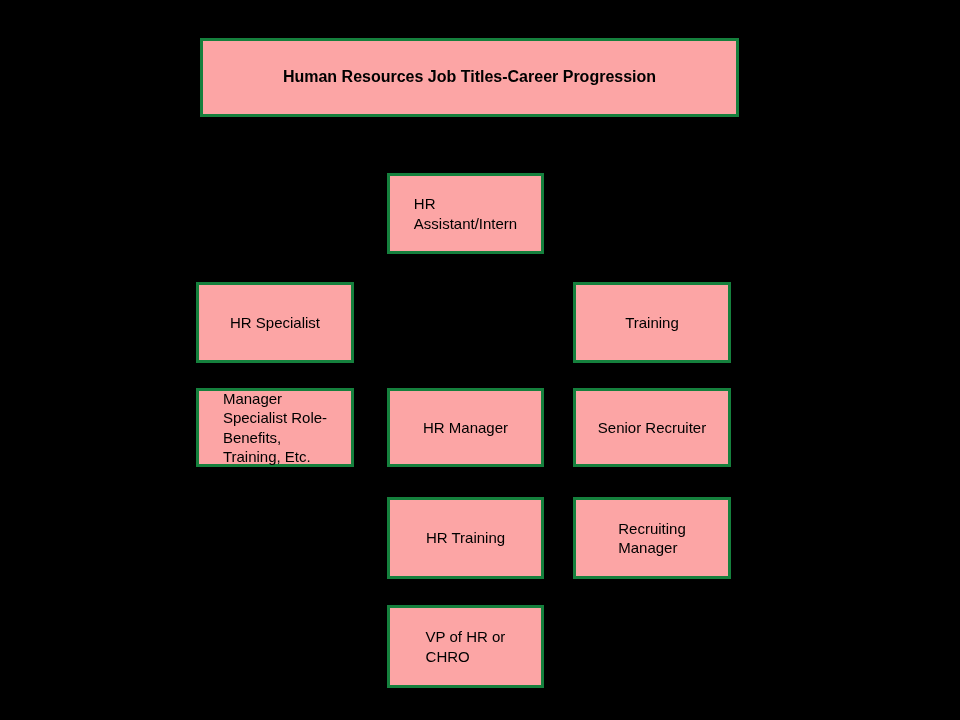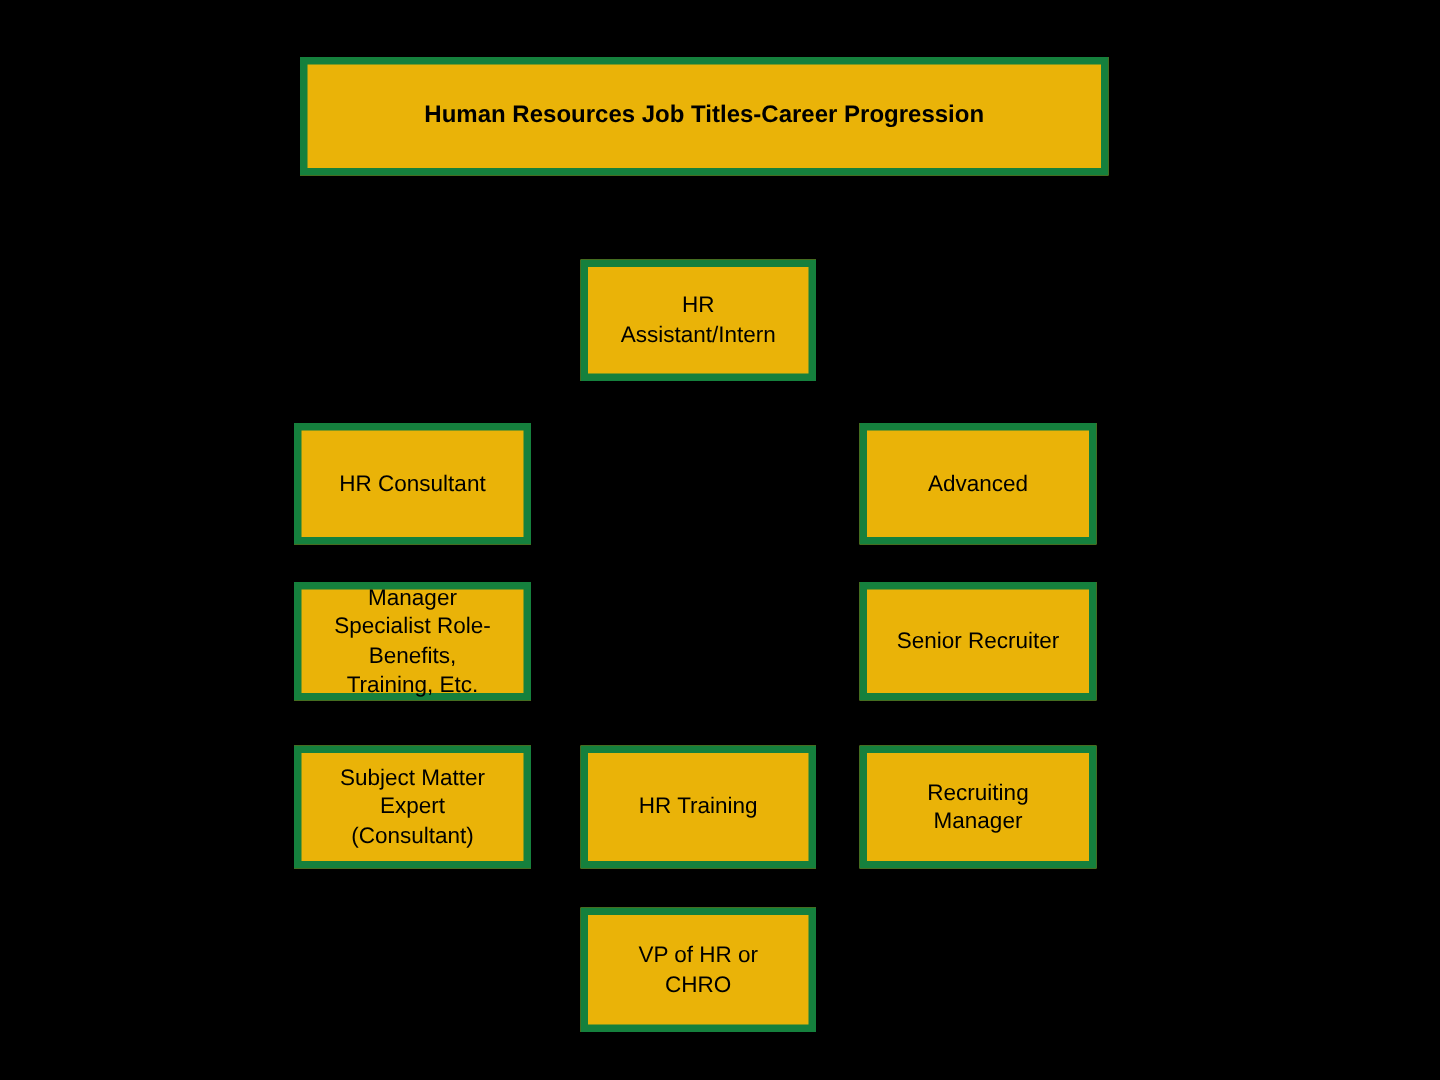--- a/index.html
+++ b/index.html
@@ -11,27 +11,27 @@
     position: relative;
     width: 960px;
     height: 720px;
     background: #000000;
     overflow: hidden;
     font-family: "Liberation Sans", sans-serif;
   }
   .box {
     position: absolute;
     box-sizing: border-box;
-    background: #eab308;
-    border: 5px solid #15803d;
+    background: #fca5a5;
+    border: 3px solid #15803d;
     color: #000000;
     display: flex;
     align-items: center;
     justify-content: center;
-    text-align: center;
+    text-align: left;
     white-space: pre-line;
     font-size: 15px;
     line-height: 1.3;
   }
   .title-box {
     left: 200px; top: 38px; width: 539px; height: 79px;
     font-weight: bold;
     font-size: 16px;
   }
   
@@ -48,36 +48,34 @@
 </head>
 <body>
 
 <div class="slide">
 
   <div class="box title-box">Human Resources Job Titles-Career Progression</div>
 
   <div class="box col-mid row-1">HR
 Assistant/Intern</div>
 
-  <div class="box col-left row-2">HR Consultant</div>
+  <div class="box col-left row-2">HR Specialist</div>
 
 
-  <div class="box col-right row-2">Advanced</div>
+  <div class="box col-right row-2">Training</div>
 
   <div class="box col-left row-3">Manager
 Specialist Role-
 Benefits,
 Training, Etc.</div>
 
+  <div class="box col-mid row-3">HR Manager</div>
 
   <div class="box col-right row-3">Senior Recruiter</div>
 
-  <div class="box col-left row-4">Subject Matter
-Expert
-(Consultant)</div>
 
   <div class="box col-mid row-4">HR Training</div>
 
   <div class="box col-mid row-5">VP of HR or
 CHRO</div>
 
   <div class="box col-right row-4">Recruiting
 Manager</div>
 
 </div>

